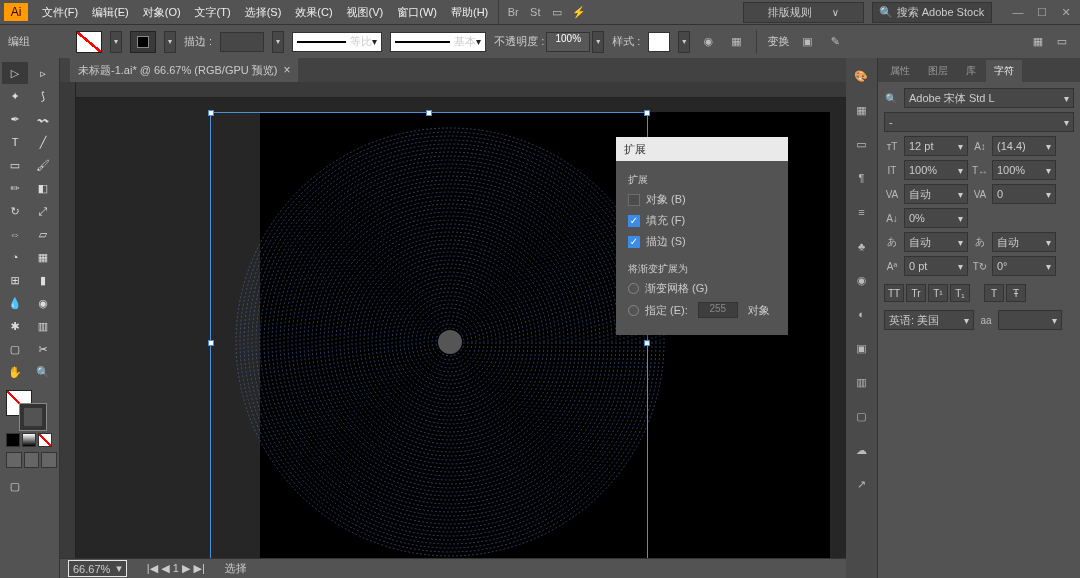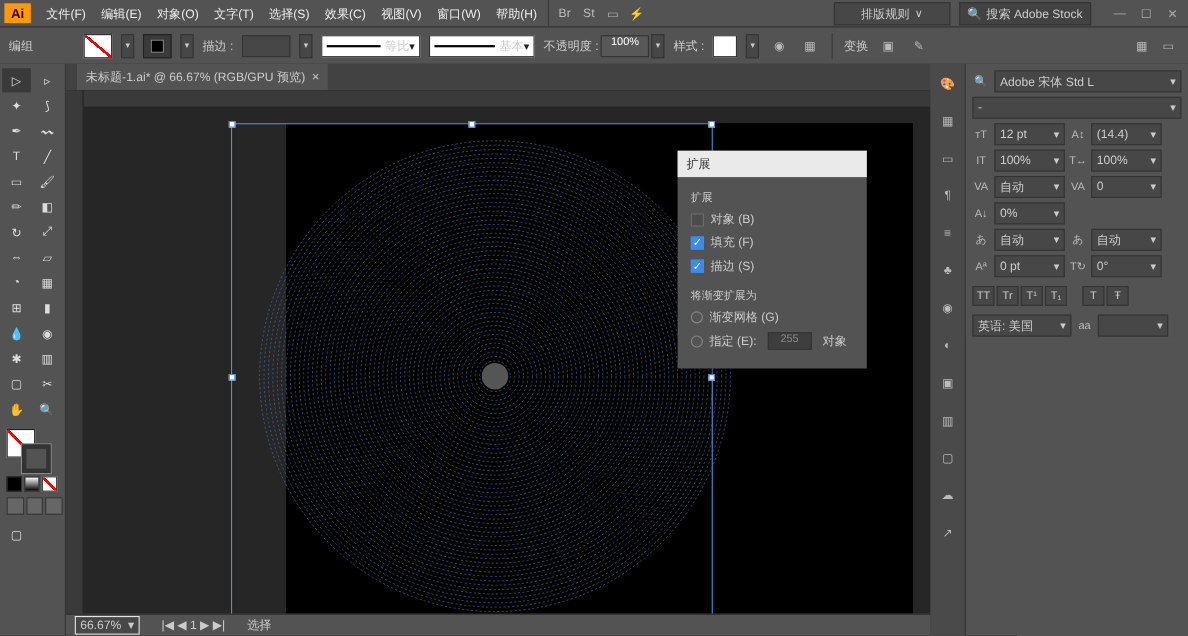--- a/index.html
+++ b/index.html
@@ -1,18 +1,18 @@
 <!DOCTYPE html>
 <html><head>
 <meta charset="utf-8">
 <style>
 *{box-sizing:border-box;margin:0;padding:0;font-family:"Microsoft YaHei",Arial,sans-serif;font-size:11px;color:#ccc;user-select:none}
 body{background:#323232;width:1080px;height:578px;overflow:hidden;position:relative}
 .menubar{height:24px;background:#535353;display:flex;align-items:center;padding:0 4px;gap:2px}
-.ai-logo{width:24px;height:18px;background:#ff9a00;color:#330000;display:flex;align-items:center;justify-content:center;font-weight:bold;font-size:12px;margin-right:6px}
+.ai-logo{width:24px;height:18px;background:#ff9a00;color:#330000;display:flex;align-items:center;justify-content:center;font-weight:normal;font-size:12px;margin-right:6px}
 .menu-item{padding:3px 6px;color:#eee;cursor:pointer}
 .menubar-right{margin-left:auto;display:flex;align-items:center;gap:8px}
 .menubar-icon{width:20px;height:16px;display:flex;align-items:center;justify-content:center;color:#bbb;cursor:pointer}
 .search-box{background:#424242;border:1px solid #333;padding:2px 6px;width:120px;color:#888;font-size:10px;display:flex;align-items:center;gap:4px}
 .win-controls{display:flex;gap:4px;margin-left:8px}
 .win-btn{width:20px;height:16px;display:flex;align-items:center;justify-content:center;color:#aaa;cursor:pointer}
 .optbar{height:34px;background:#535353;border-top:1px solid #333;display:flex;align-items:center;padding:0 8px;gap:8px}
 .opt-label{color:#ccc;font-size:11px}
 .fill-swatch{width:26px;height:22px;background:#fff;border:1px solid #222;position:relative}
 .fill-swatch::after{content:"";position:absolute;left:0;top:0;right:0;bottom:0;background:linear-gradient(to top right,transparent 46%,red 46%,red 54%,transparent 54%)}
@@ -81,21 +81,21 @@
 .dlg-sec2 .dlg-check-row{color:#888}
 .dlg-num{width:40px;height:16px;background:#3e3e3e;border:1px solid #333;color:#888;text-align:center;font-size:10px;margin:0 4px}
 .dlg-btns{display:flex;gap:8px;margin-top:14px;justify-content:center}
 .dlg-btn{width:62px;height:22px;border:1px solid #aaa;border-radius:11px;background:transparent;color:#ddd;display:flex;align-items:center;justify-content:center;cursor:pointer;font-size:10px}
 .red-box{position:absolute;border:2px solid #d00;pointer-events:none}
 .red-box.r1{left:626px;top:171px;width:76px;height:86px}
 .arrow-dd{font-size:10px;margin-left:auto}
 .ruler-v{position:absolute;left:0;top:0;width:16px;bottom:0;background:#3a3a3a;border-right:1px solid #222}
 .ruler-h{position:absolute;left:0;top:0;right:0;height:16px;background:#3a3a3a;border-bottom:1px solid #222}
 .sep{width:1px;height:24px;background:#3a3a3a;margin:0 2px}
-.layout-dd{background:#474747;border:1px solid #333;padding:2px 24px;display:flex;align-items:center;gap:5px;font-size:10px}
+.layout-dd{background:#474747;border:1px solid #333;padding:2px 24px;display:flex;align-items:center;gap:20px;font-size:10px}
 </style>
 </head>
 <body>
 
 <div class="menubar">
   <div class="ai-logo">Ai</div>
   <div class="menu-item">文件(F)</div>
   <div class="menu-item">编辑(E)</div>
   <div class="menu-item">对象(O)</div>
   <div class="menu-item">文字(T)</div>
@@ -334,20 +334,26 @@
     <div class="dock-ico">♣</div>
     <div class="dock-ico">◉</div>
     <div class="dock-ico">◐</div>
     <div class="dock-ico">▣</div>
     <div class="dock-ico">▥</div>
     <div class="dock-ico">▢</div>
     <div class="dock-ico">☁</div>
     <div class="dock-ico">↗</div>
   </div>
   <div class="panels">
+    <div class="panel-tabs">
+      <div class="ptab">属性</div>
+      <div class="ptab">图层</div>
+      <div class="ptab">库</div>
+      <div class="ptab active">字符</div>
+    </div>
     <div class="char-panel">
       <div class="char-row">
           <span class="char-ico">🔍</span>
           <div class="char-dd">
             <span>Adobe 宋体 Std L</span>
             <span class="arrow-dd">▾</span>
           </div>
         </div>
       <div class="char-row">
           <div class="char-dd">

